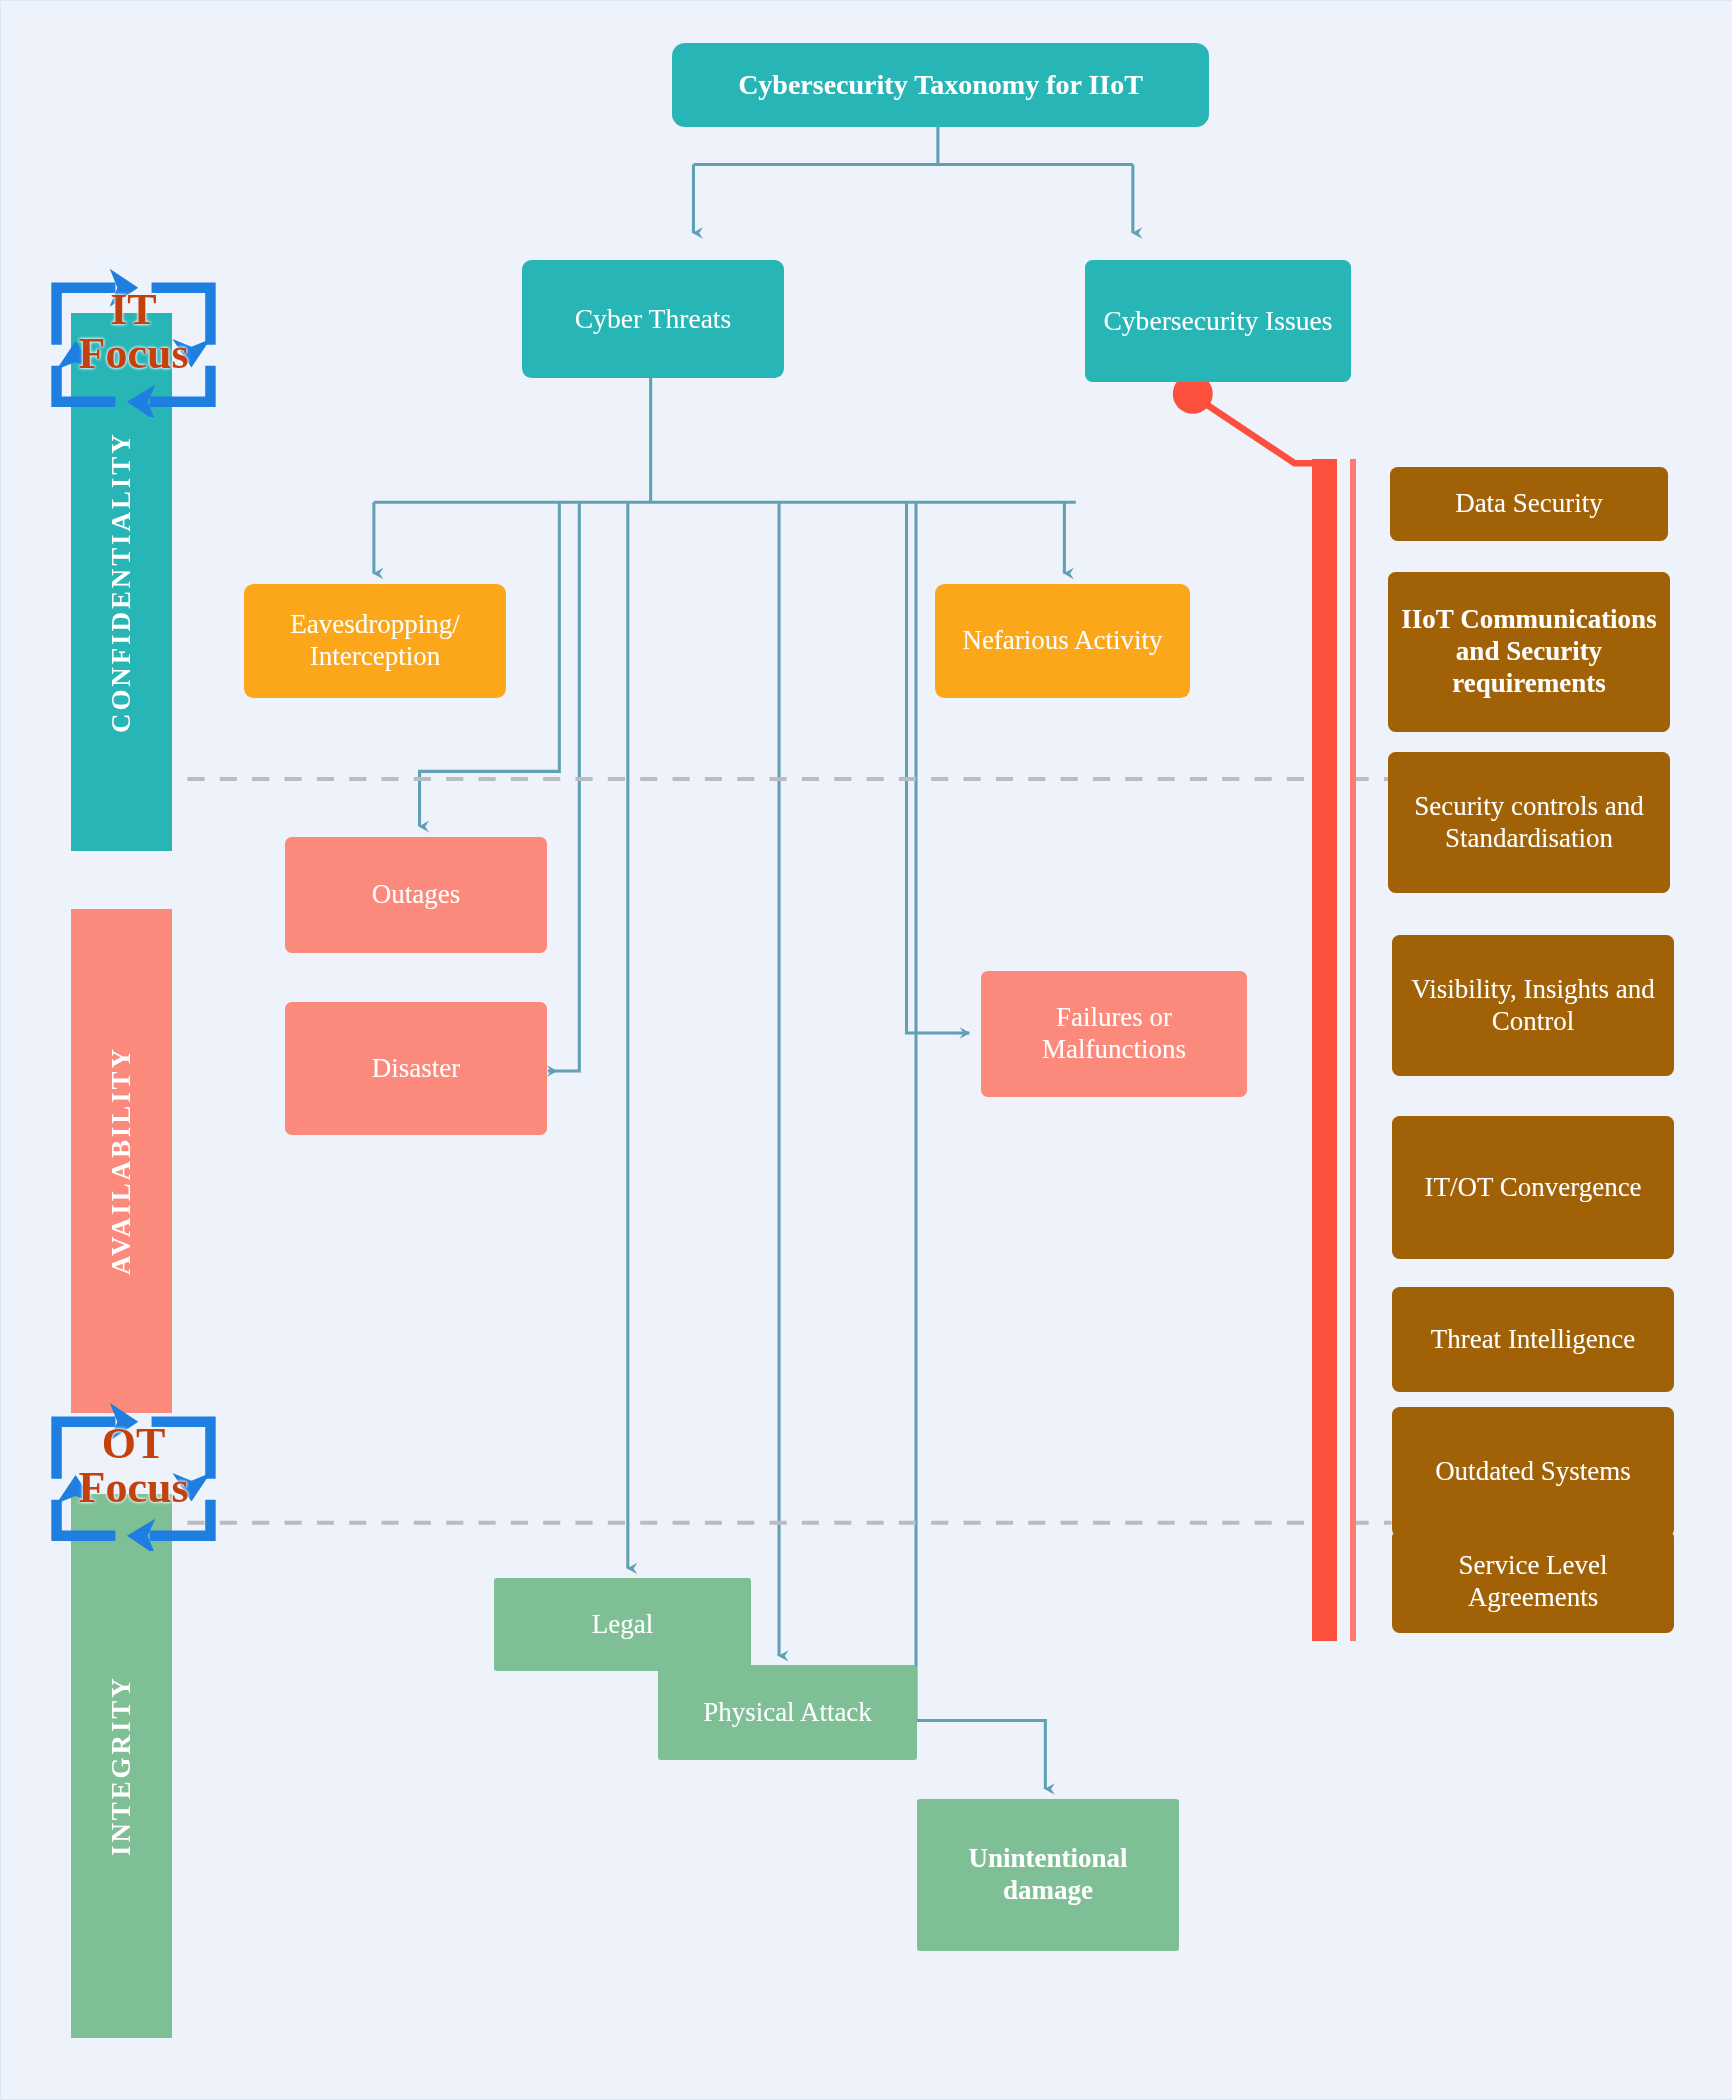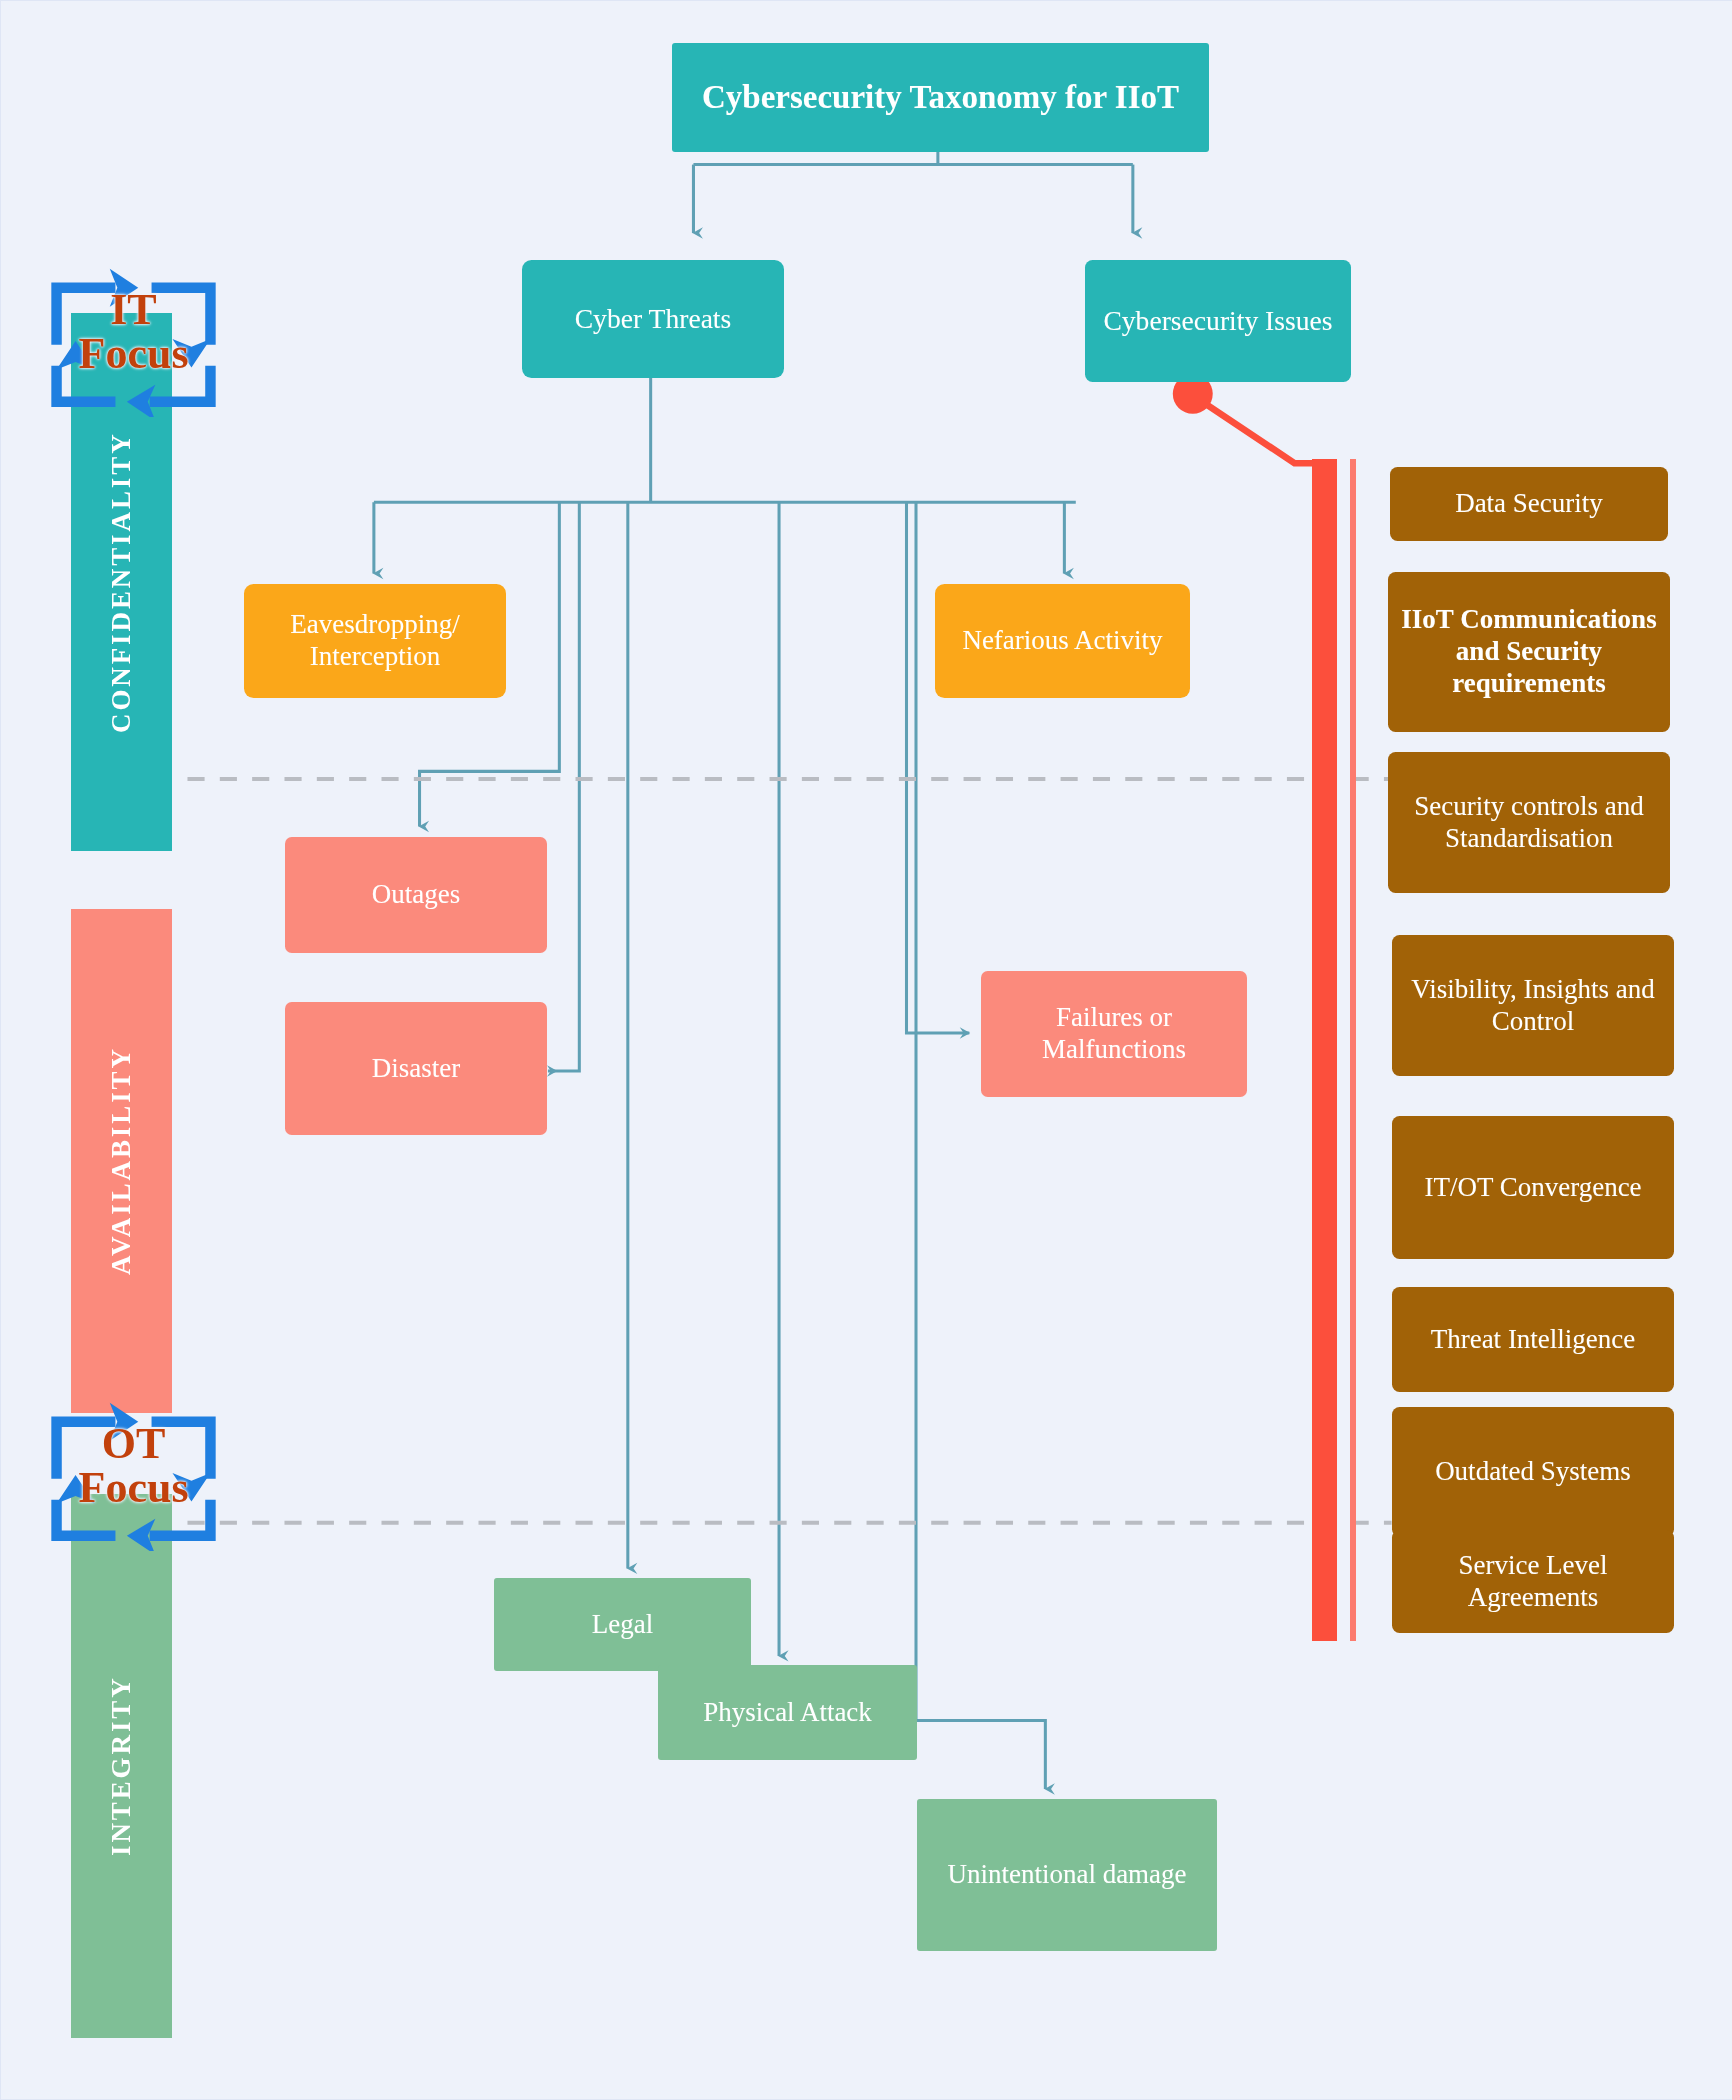--- a/index.html
+++ b/index.html
@@ -168,21 +168,21 @@
         <path d="M118,146 L88,164 L118,184 L110,164 Z"></path>
         <path d="M54,130 L34,100 L14,130 L34,122 Z"></path>
       </g>
     </svg>
     <div class="txt">
       <div style="font-size:44px;">OT</div>
       <div style="font-size:44px;">Focus</div>
     </div>
   </div>
 
-  <div class="node teal" style="left:671px;top:42px;width:537px;height:109px;font-size:33px;font-weight:700;border-radius:3px;">
+  <div class="node teal" style="left:671px;top:42px;width:537px;height:84px;font-size:28px;font-weight:700;border-radius:13px;">
     <span>Cybersecurity Taxonomy for IIoT</span>
   </div>
 
   <div class="node teal" style="left:521px;top:259px;width:262px;height:118px;font-size:27.6px;border-radius:9.5px;">
     <span>Cyber Threats</span>
   </div>
 
   <div class="node teal" style="left:1084px;top:259px;width:266px;height:122px;font-size:27.6px;border-radius:7.6px;">
     <span>Cybersecurity Issues</span>
   </div>
@@ -208,21 +208,21 @@
   </div>
 
   <div class="node green" style="left:493px;top:1577px;width:257px;height:93px;font-size:27px;">
     <span>Legal</span>
   </div>
 
   <div class="node green" style="left:657px;top:1664px;width:259px;height:95px;font-size:27px;">
     <span>Physical Attack</span>
   </div>
 
-  <div class="node green" style="left:916px;top:1798px;width:300px;height:152px;font-size:27px;">
+  <div class="node green" style="left:916px;top:1798px;width:262px;height:152px;font-size:27px;font-weight:bold;">
     <span>Unintentional damage</span>
   </div>
 
   <div class="node blue" style="left:1389px;top:466px;width:278px;height:74px;font-size:27px;">
     <span>Data Security</span>
   </div>
 
   <div class="node blue" style="left:1387px;top:571px;width:282px;height:160px;font-size:27px;font-weight:bold;">
     <span>IIoT Communications and Security requirements</span>
   </div>

